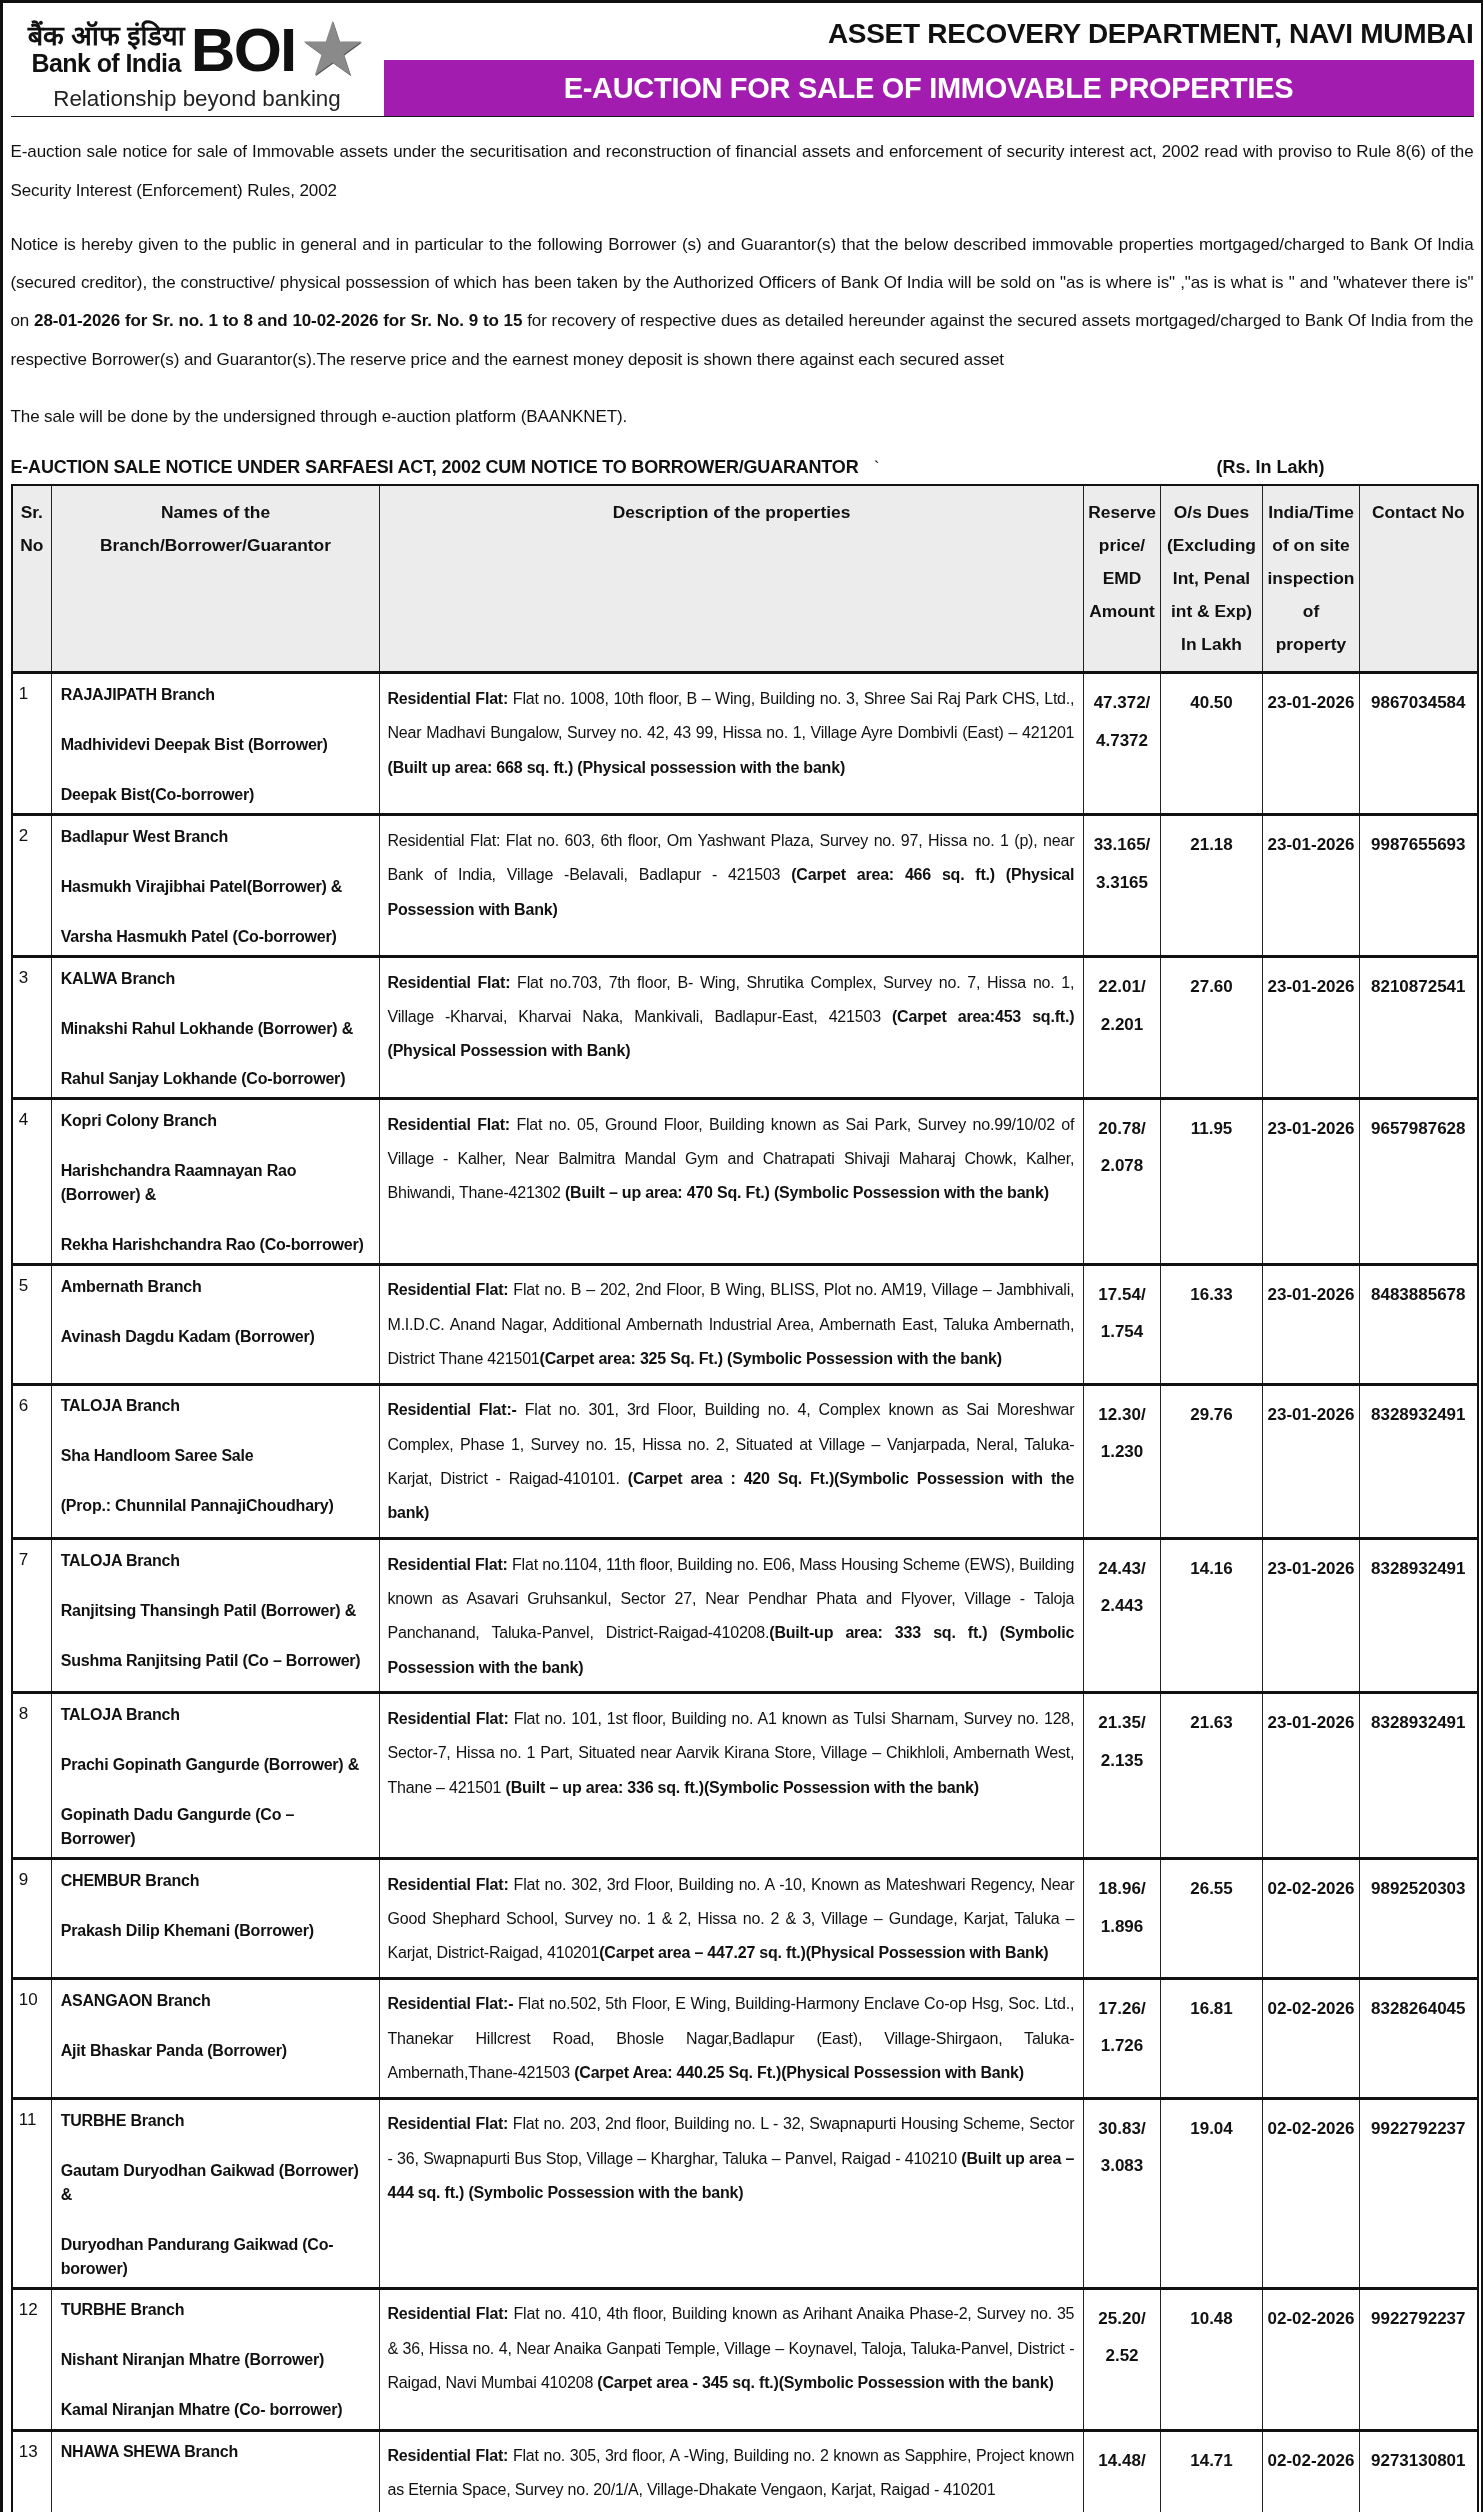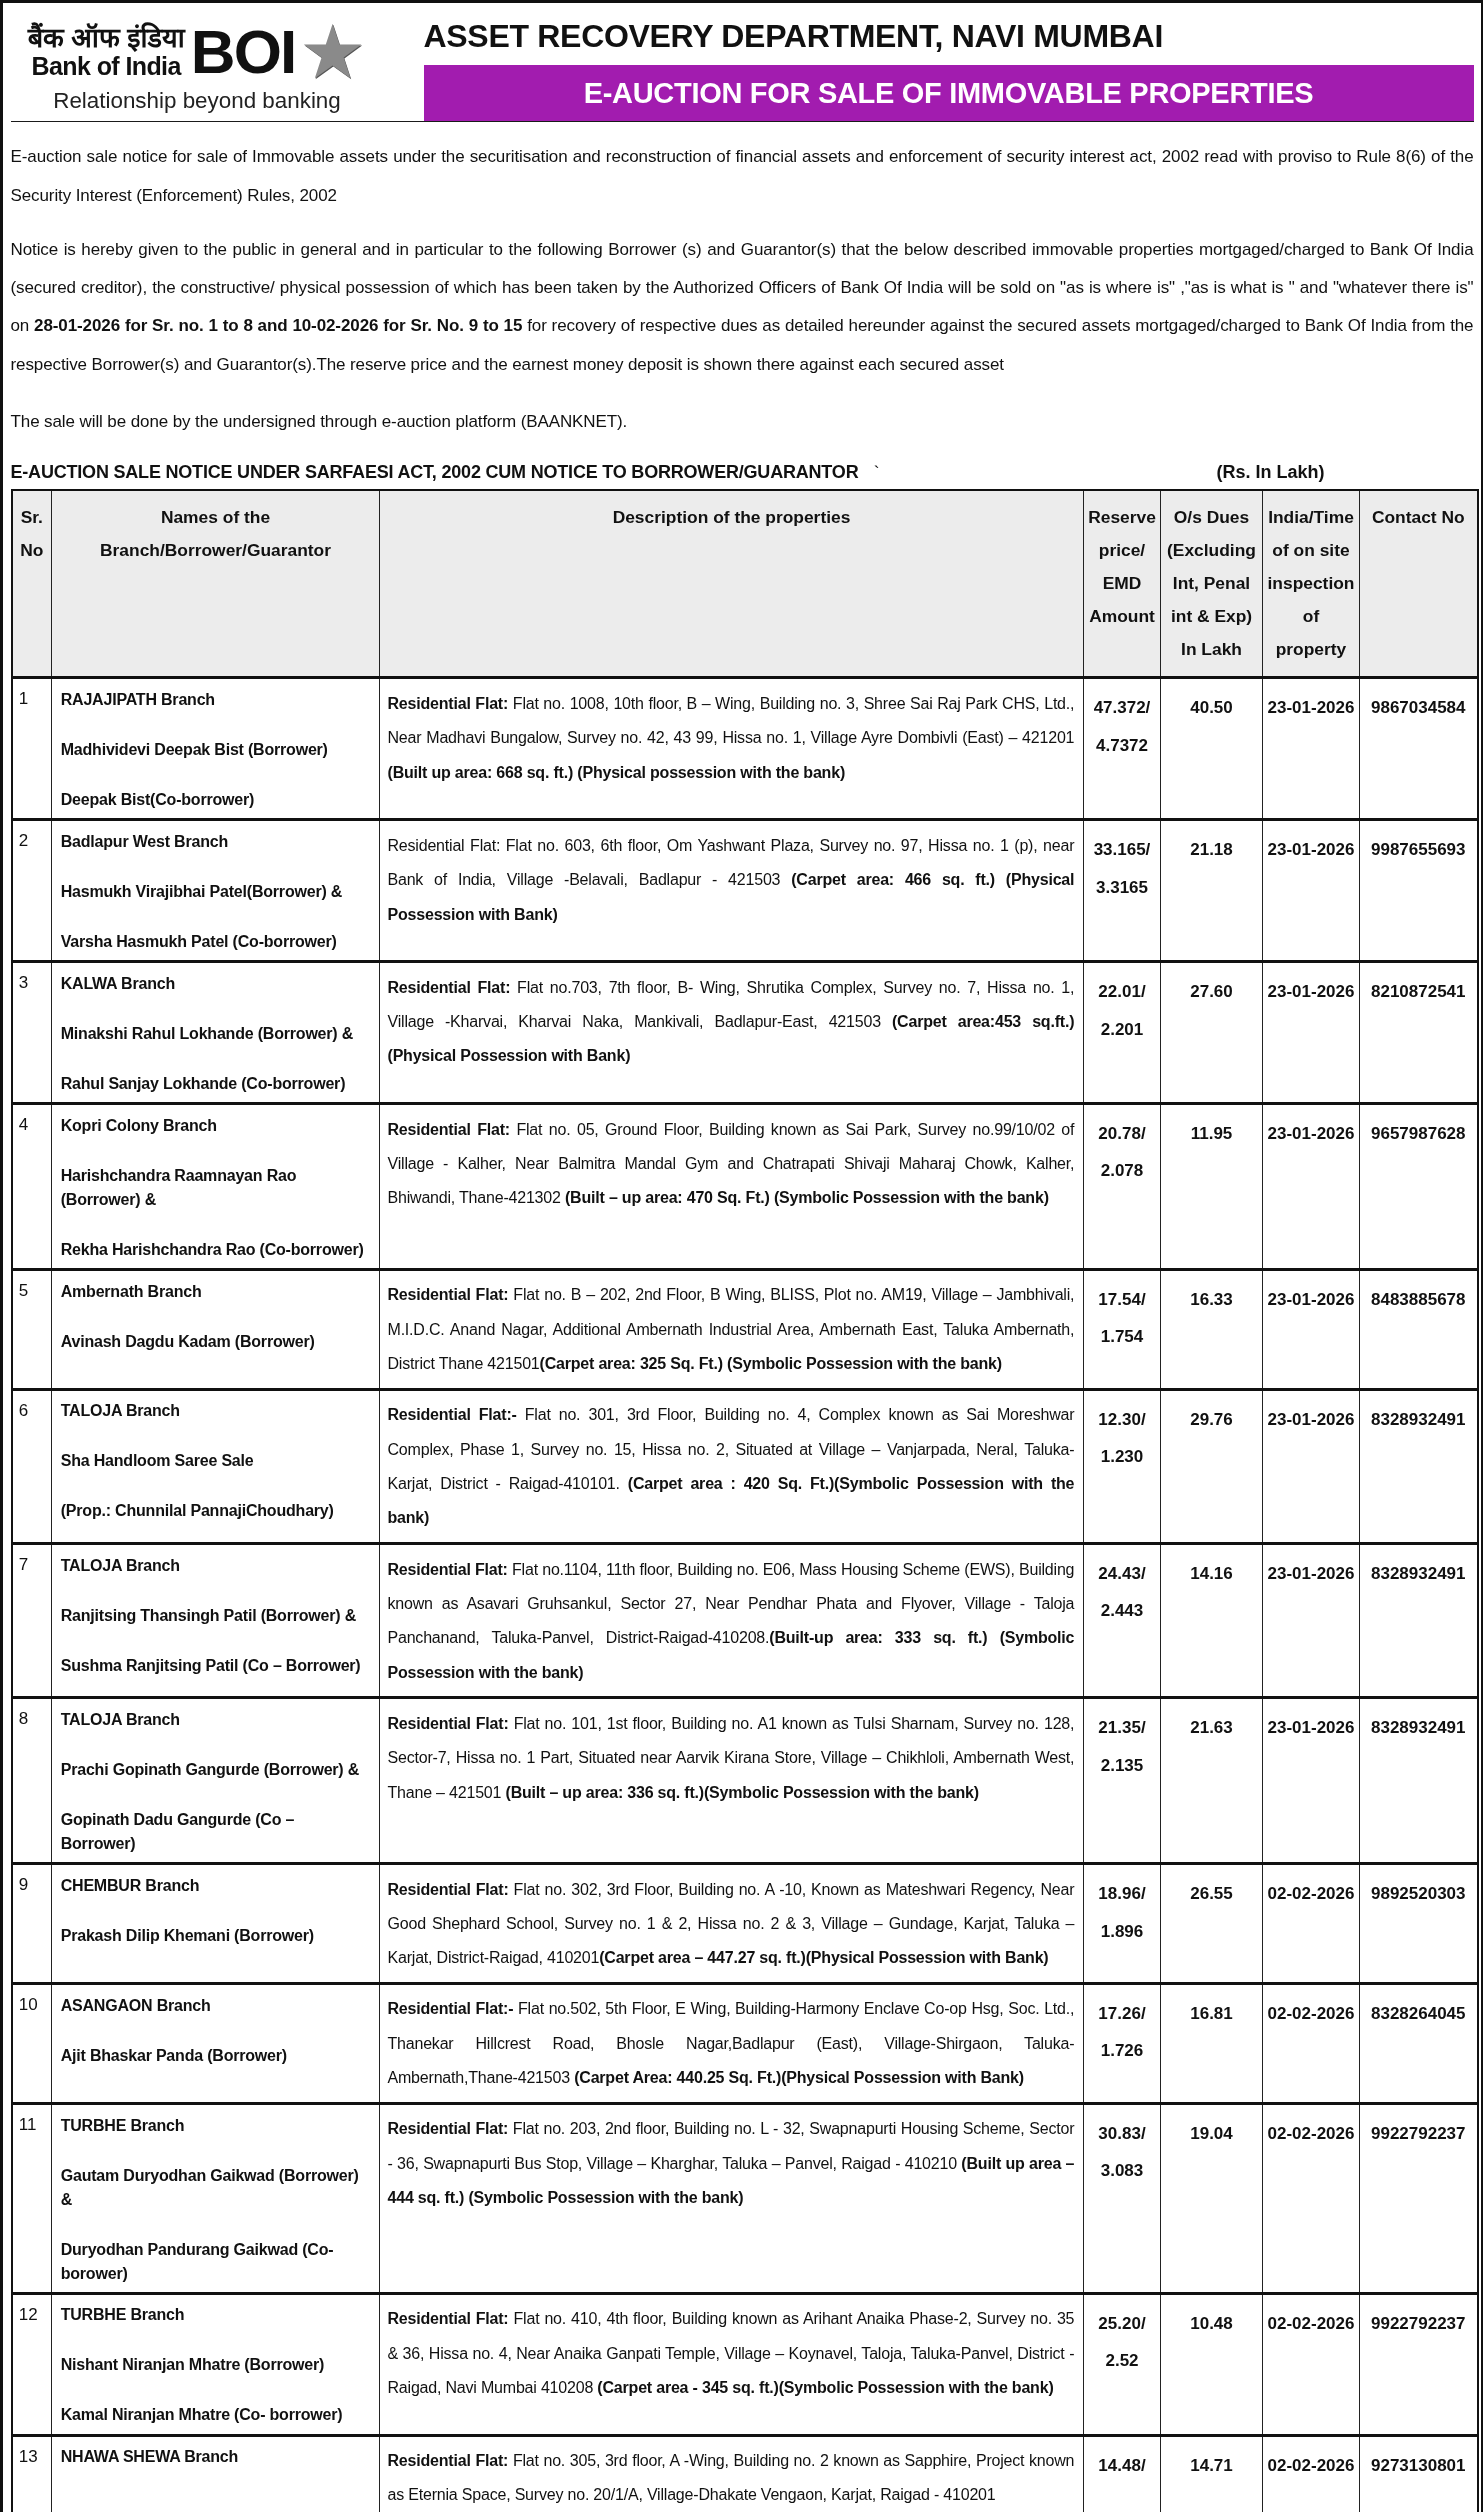--- a/index.html
+++ b/index.html
@@ -1,30 +1,30 @@
 <!DOCTYPE html>
 <html style="font-size:10px"><head>
 <meta charset="utf-8">
 <style>
   html,body{margin:0;padding:0;background:#e9e9e9;}
   body{font-family:"Liberation Sans","DejaVu Sans",sans-serif;color:#111;}
   .page{width:1484px;min-height:2506px;box-sizing:border-box;background:#fff;
         border:3.1px solid #101010;padding:2.5px 7.5px 6.2px 7.5px;}
   
-  .header{display:flex;align-items:stretch;border-bottom:1.9px solid #1a1a1a;padding:3.7px 0 0 0;gap:40px;}
+  .header{display:flex;align-items:stretch;border-bottom:1.9px solid #1a1a1a;padding:3.7px 0 0 0;}
   .logo-block{width:373px;display:flex;align-items:center;flex-direction:column;justify-content:center;padding:3.7px 0;}
   .logo-row{display:flex;align-items:center;}
   .logo-names{display:flex;flex-direction:column;align-items:center;line-height:1.05;}
   .logo-hindi{font-size:27px;font-weight:bold;}
   .logo-eng{font-size:25px;font-weight:bold;letter-spacing:-0.6px;}
   .logo-boi{font-size:62px;font-weight:bold;letter-spacing:-1.9px;margin:0 3.7px 0 6.2px;}
   .logo-star{font-size:75px;color:#8a8a8a;line-height:0.8;text-shadow:0.6px 0.6px 0 #555;}
   .logo-tagline{font-size:22.4px;color:#222;margin-top:1.2px;}
   .dept-block{flex:1;display:flex;flex-direction:column;justify-content:flex-start;}
-  .dept-line{font-size:32px;font-weight:bold;text-align:left;letter-spacing:-0.3px;margin-top:8.7px;}
+  .dept-line{font-size:28px;font-weight:bold;text-align:right;letter-spacing:-0.3px;margin-top:8.7px;}
   .banner{background:#a21caf;color:#fff;font-size:29px;font-weight:bold;text-align:center;
           padding:12.4px 0 11.2px 0;margin-top:10px;letter-spacing:-0.3px;}
   
   .intro p{font-size:17px;line-height:2.25;text-align:justify;margin:16px 0 0 0;letter-spacing:-0.1px;}
   .intro .p3{margin-top:18.7px;}
   .bold{font-weight:bold;}
   .title-row{position:relative;display:flex;align-items:baseline;margin:21px 0 6.2px 0;}
   .table-title{font-size:18px;font-weight:bold;letter-spacing:-0.2px;}
   .tick-mark{position:absolute;left:59%;font-size:17.4px;}
   .unit-note{margin-left:auto;margin-right:149px;font-size:18px;font-weight:bold;}

